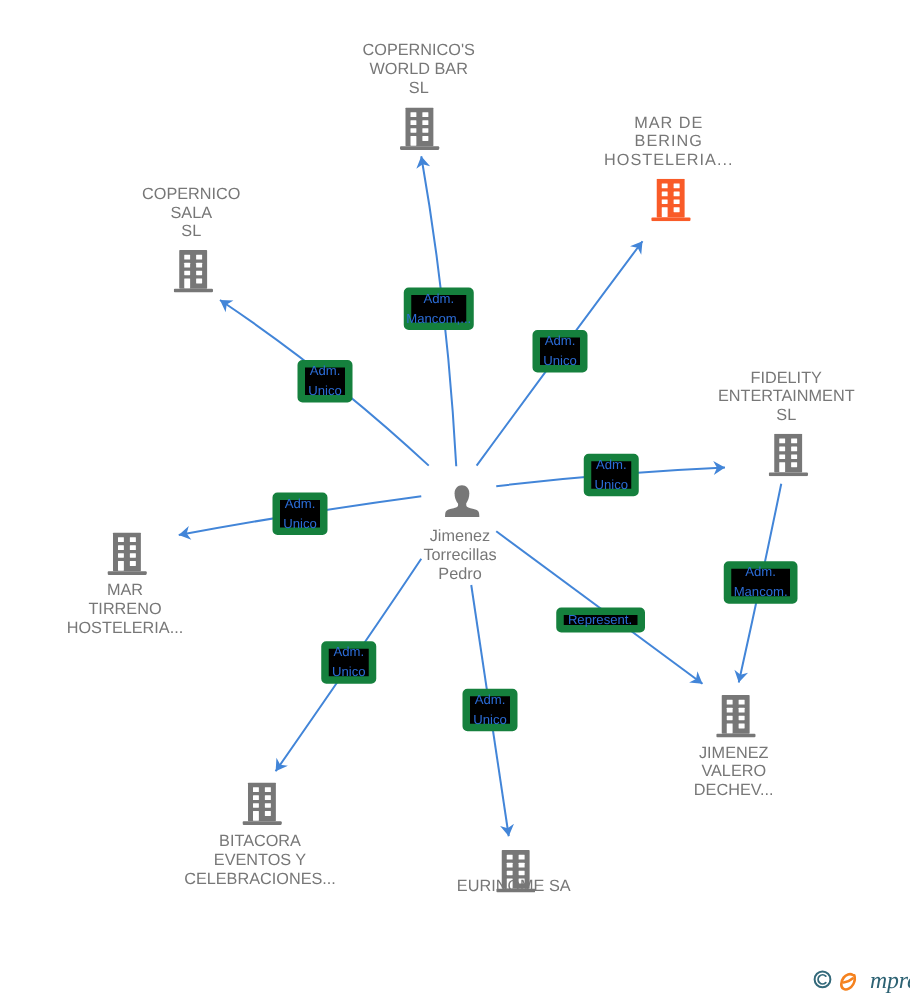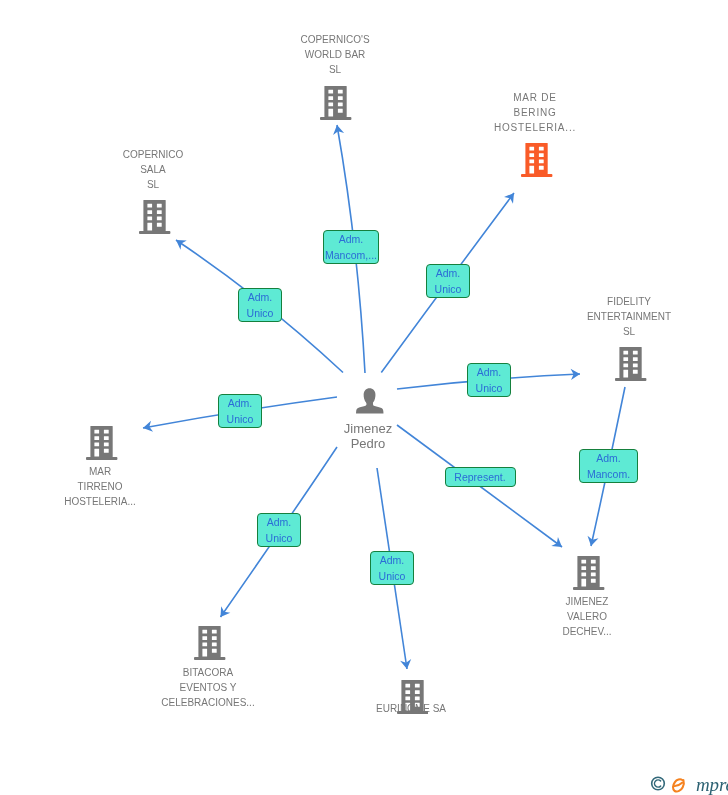--- a/index.html
+++ b/index.html
@@ -3,24 +3,24 @@
 <meta charset="utf-8">
 <title>Empresia</title>
 <style>
   html,body{margin:0;padding:0;background:#ffffff;}
   body{width:728px;height:795px;overflow:hidden;position:relative;
        font-family:"Liberation Sans",sans-serif;}
   #stage{position:absolute;left:0;top:0;width:728px;height:795px;}
   svg#edges{position:absolute;left:0;top:0;width:728px;height:795px;pointer-events:none;}
   .node{position:absolute;}
   .node-icon{position:absolute;display:block;}
-  .node-label{position:absolute;text-align:center;font-size:10px;line-height:15px;color:#777777;}
+  .node-label{position:absolute;text-align:center;font-size:13px;line-height:15px;color:#777777;}
   .node-label span{display:block;white-space:nowrap;}
   .edge-label{position:absolute;box-sizing:border-box;
-       border:1px solid #15803d;border-radius:4px;background:#5eead4;
+       border:6px solid #15803d;border-radius:4px;background:#000000;
        color:#2b6cd6;font-size:10.5px;text-align:center;
        display:flex;flex-direction:column;justify-content:center;align-items:center;}
   .edge-label span{display:block;white-space:nowrap;line-height:16px;}
   #footer{position:absolute;}
 </style>
 </head>
 <body>
 
 <div id="stage">
   <svg id="edges" viewBox="0 0 728 795">
@@ -229,20 +229,21 @@
       <div style="position: absolute; left: 356.45px; top: 388px; width: 27.1px; height: 26.8px;">
         <svg class="node-icon" width="27.1" height="26.8" viewBox="0 0 27.1 26.8">
           <g fill="#777777">
             <path d="M13.55 0.2c3.35 0 5.9 2.55 5.9 6.5 0 2.65-0.65 5.15-1.82 6.95-1.05 1.6-2.52 2.6-4.08 2.6s-3.03-1-4.08-2.6C8.3 11.85 7.65 9.35 7.65 6.7 7.65 2.75 10.2 0.2 13.55 0.2z"></path>
             <path d="M10.1 12.6h6.9v3.3c0 1.15 0.6 1.8 1.65 2.15 2.3 0.78 5.1 1.25 6.75 2.05 1.3 0.63 1.75 1.55 1.9 2.780.13 1.05 0.17 1.9 0.18 2.72H0.02c0.01-0.82 0.05-1.67 0.18-2.72 0.15-1.23 0.6-2.15 1.9-2.781.65-0.8 4.45-1.27 6.75-2.05 1.05-0.35 1.65-1.0 1.65-2.15z"></path>
           </g>
         </svg>
       </div>
       <div class="node-label" style="left: 228px; top: 421px; width: 280px; font-size: 13px; line-height: 15px;">
         <span>Jimenez</span>
+        <span>Torrecillas</span>
         <span>Pedro</span>
       </div>
     </div>
     <div class="edge-label" style="left: 323px; top: 230px; width: 56px; height: 34px;">
       <span>Adm.</span>
       <span>Mancom,...</span>
     </div>
     <div class="edge-label" style="left: 426px; top: 264px; width: 44px; height: 34px;">
       <span>Adm.</span>
       <span>Unico</span>
@@ -252,21 +253,21 @@
       <span>Unico</span>
     </div>
     <div class="edge-label" style="left: 467px; top: 363px; width: 44px; height: 34px;">
       <span>Adm.</span>
       <span>Unico</span>
     </div>
     <div class="edge-label" style="left: 218px; top: 394px; width: 44px; height: 34px;">
       <span>Adm.</span>
       <span>Unico</span>
     </div>
-    <div class="edge-label" style="left: 444.5px; top: 467px; width: 71px; height: 20px;">
+    <div class="edge-label" style="left: 444.5px; top: 486px; width: 71px; height: 20px;">
       <span>Represent.</span>
     </div>
     <div class="edge-label" style="left: 579px; top: 449px; width: 59px; height: 34px;">
       <span>Adm.</span>
       <span>Mancom.</span>
     </div>
     <div class="edge-label" style="left: 257px; top: 513px; width: 44px; height: 34px;">
       <span>Adm.</span>
       <span>Unico</span>
     </div>

